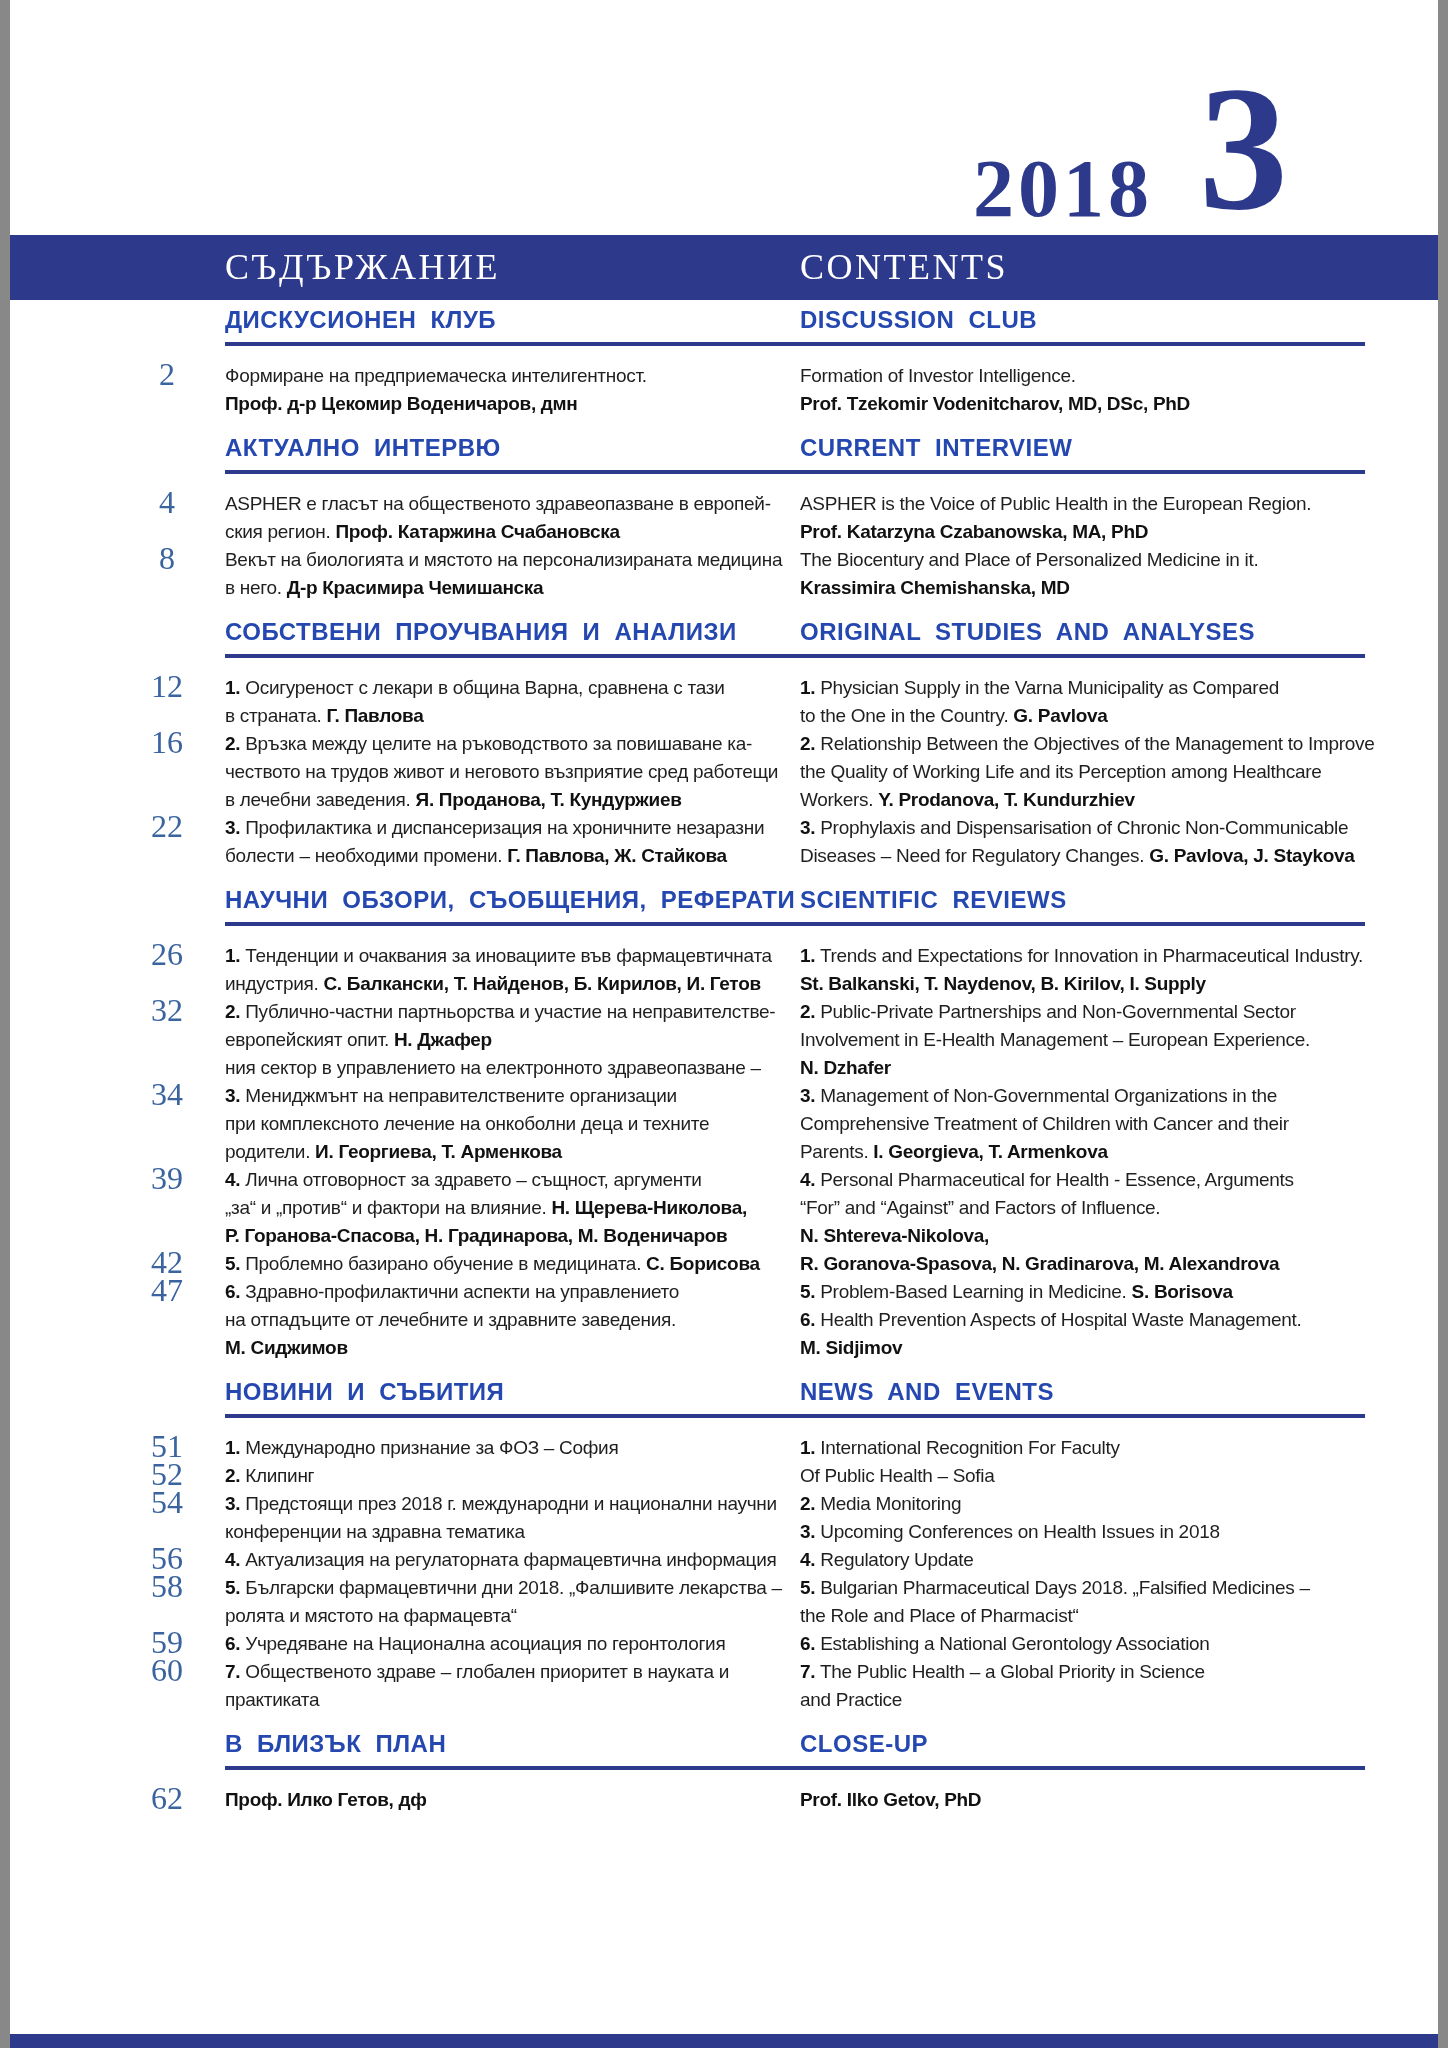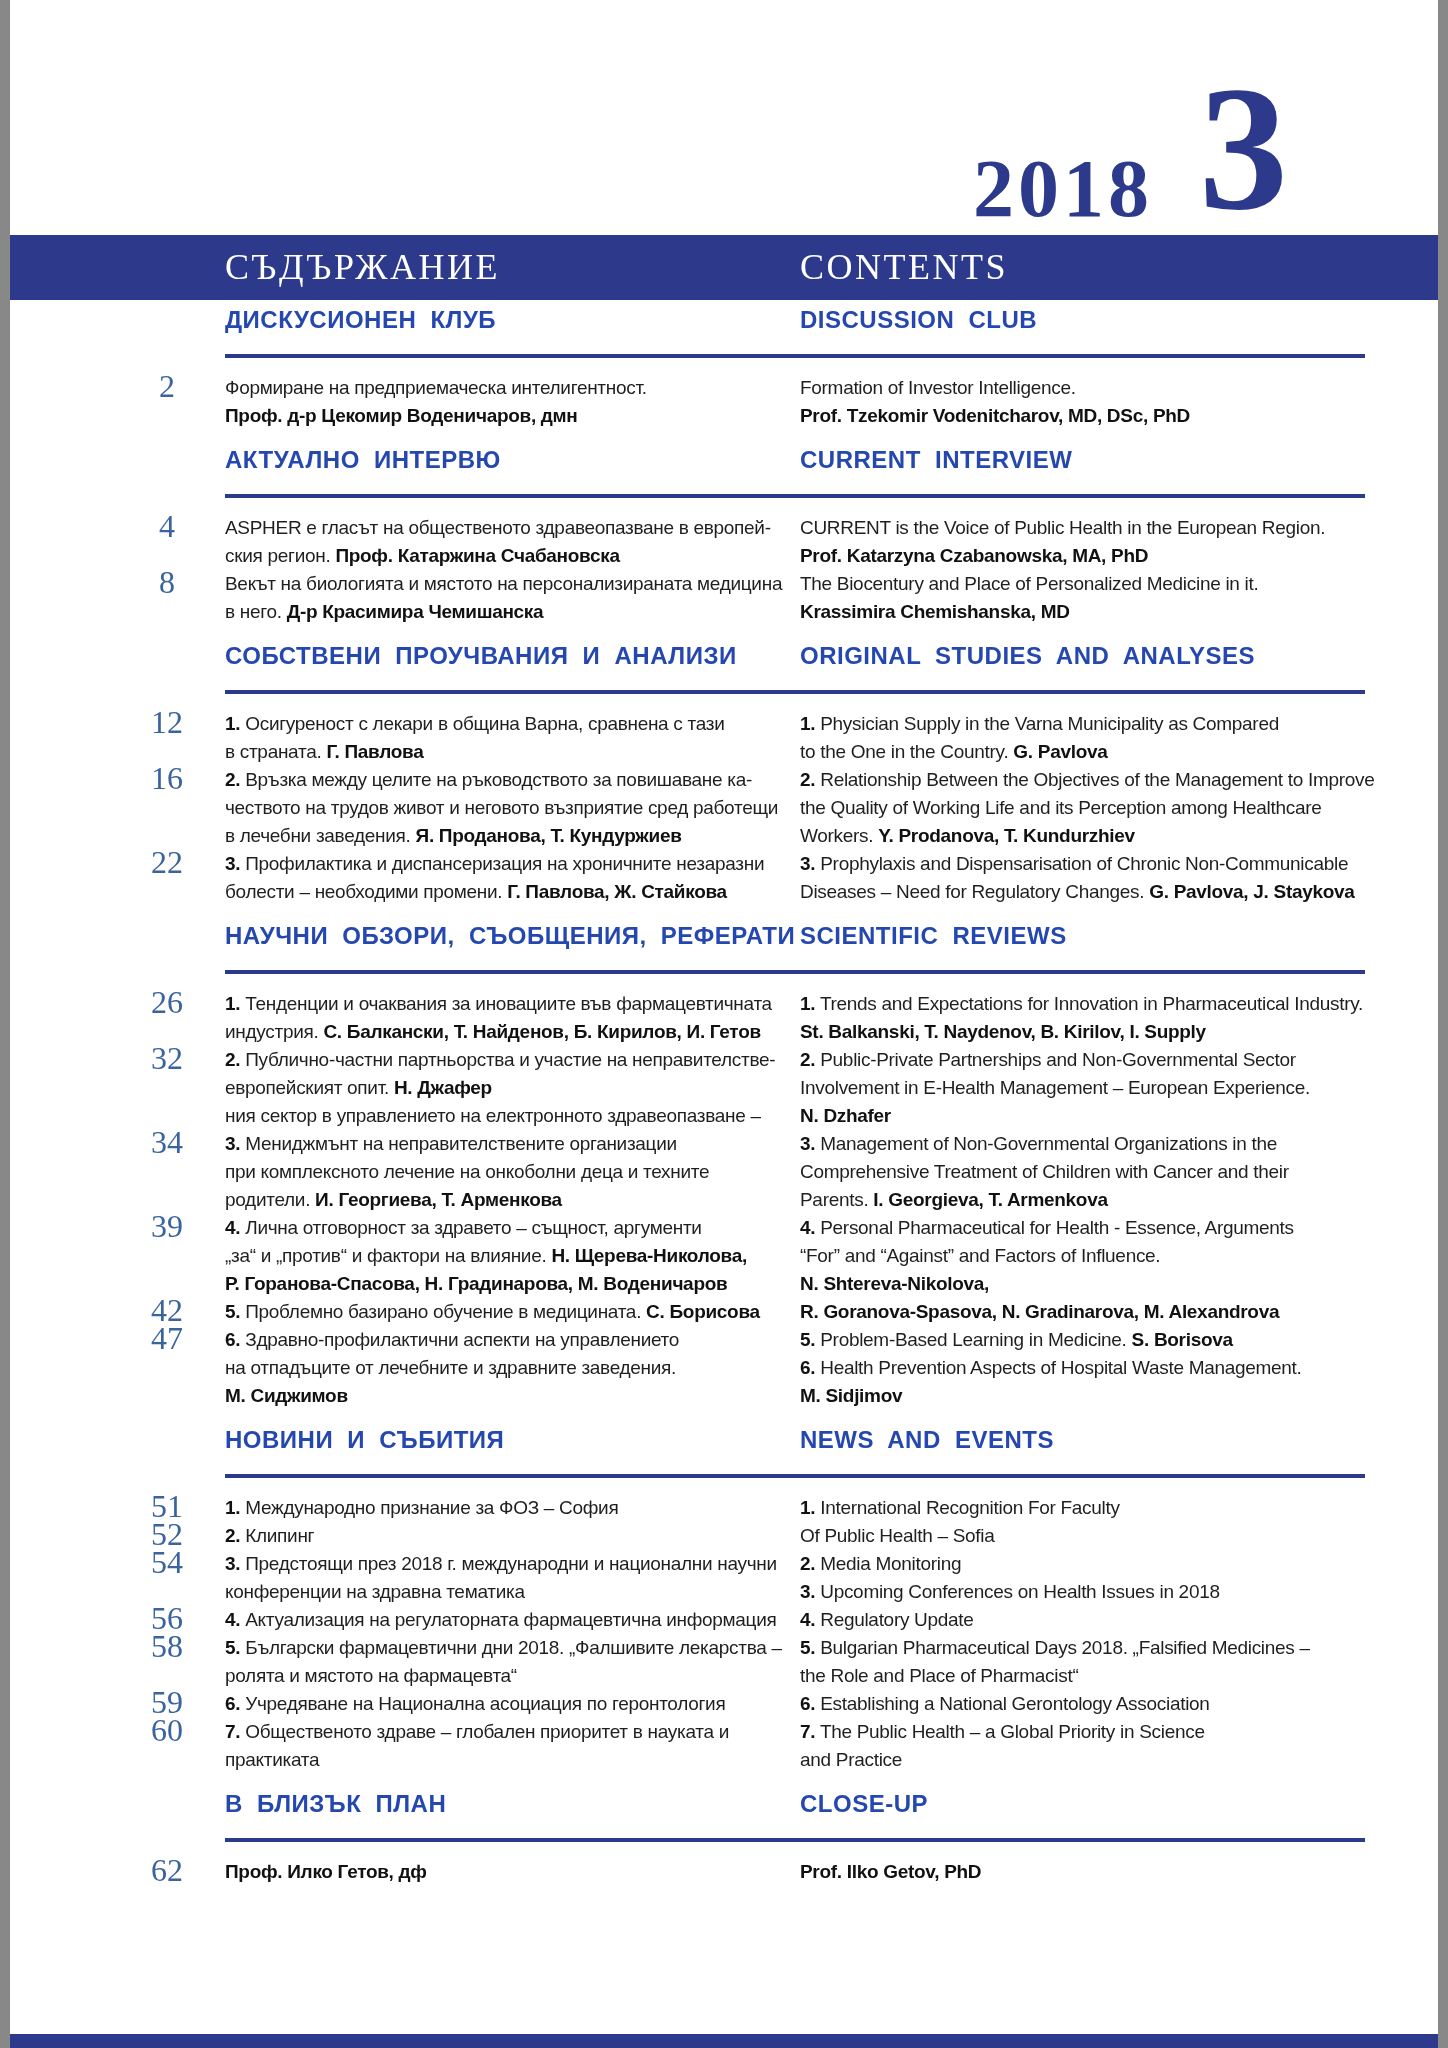--- a/index.html
+++ b/index.html
@@ -30,21 +30,21 @@
     color:#ffffff; font-family:"Liberation Serif", serif;
     font-size:36px; letter-spacing:2.5px; white-space:nowrap;
   }
   .bar-title.bg { left:215px; }
   .bar-title.en { left:790px; }
   
   .content { position:absolute; top:306px; left:215px; width:1140px; }
   .sec + .sec { margin-top:16px; }
   .sec-head {
     display:flex; align-items:flex-end;
-    border-bottom:4px solid #2d3a8c; padding-bottom:20px;
+    border-bottom:4px solid #2d3a8c; padding-bottom:8px;
   }
   .sec-head h2 {
     margin:0; font-family:"Liberation Sans", sans-serif; font-weight:bold;
     font-size:24px; line-height:28px; color:#2547b0;
     letter-spacing:0.5px; word-spacing:7px; white-space:nowrap;
   }
   .h-bg { width:575px; }
   .h-en { flex:1; }
   .sec-body { display:flex; margin-top:16px; }
   .col-bg { width:575px; }
@@ -115,21 +115,21 @@
               <div class="line"><span>ския регион. </span><b>Проф. Катаржина Счабановска</b></div>
             </div>
             <div class="item">
               <span class="pnum">8</span>
               <div class="line"><span>Векът на биологията и мястото на персонализираната медицина</span></div>
               <div class="line"><span>в него. </span><b>Д-р Красимира Чемишанска</b></div>
             </div>
           </div>
           <div class="col col-en">
             <div class="item">
-              <div class="line"><span>CURRENT is the Voice of Public Health in the European Region.</span></div>
+              <div class="line"><span>ASPHER is the Voice of Public Health in the European Region.</span></div>
               <div class="line"><b>Prof. Katarzyna Czabanowska, MA, PhD</b></div>
             </div>
             <div class="item">
               <div class="line"><span>The Biocentury and Place of Personalized Medicine in it.</span></div>
               <div class="line"><b>Krassimira Chemishanska, MD</b></div>
             </div>
           </div>
         </div>
       </section>
       <section class="sec">

